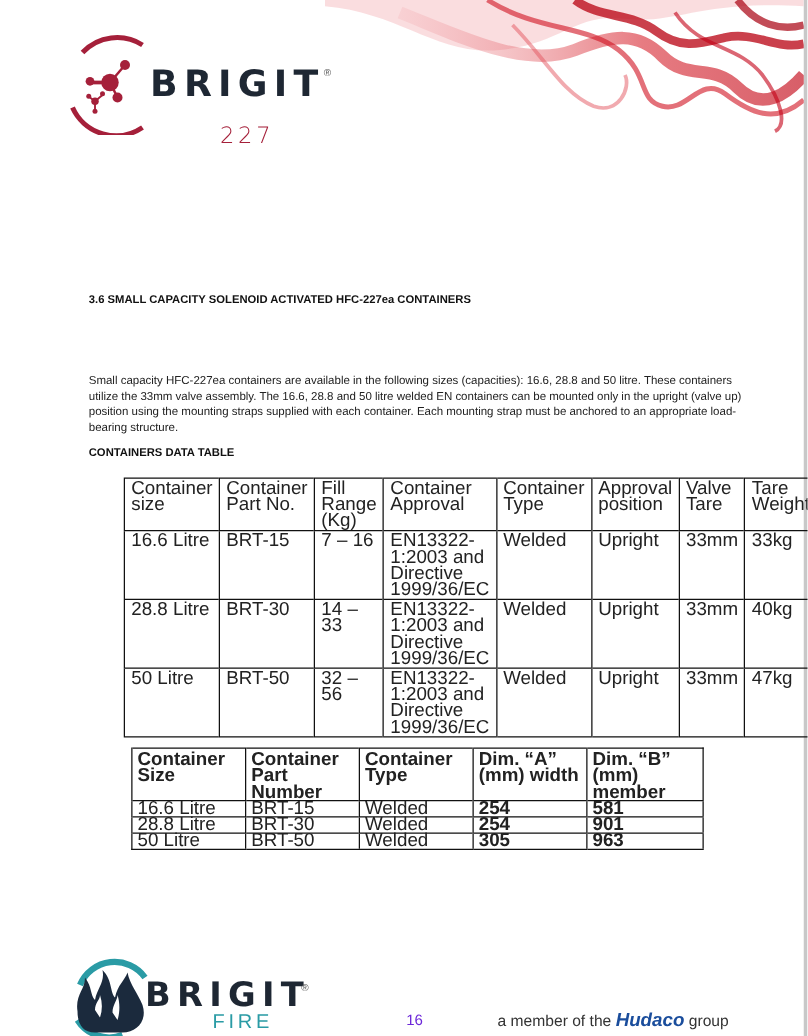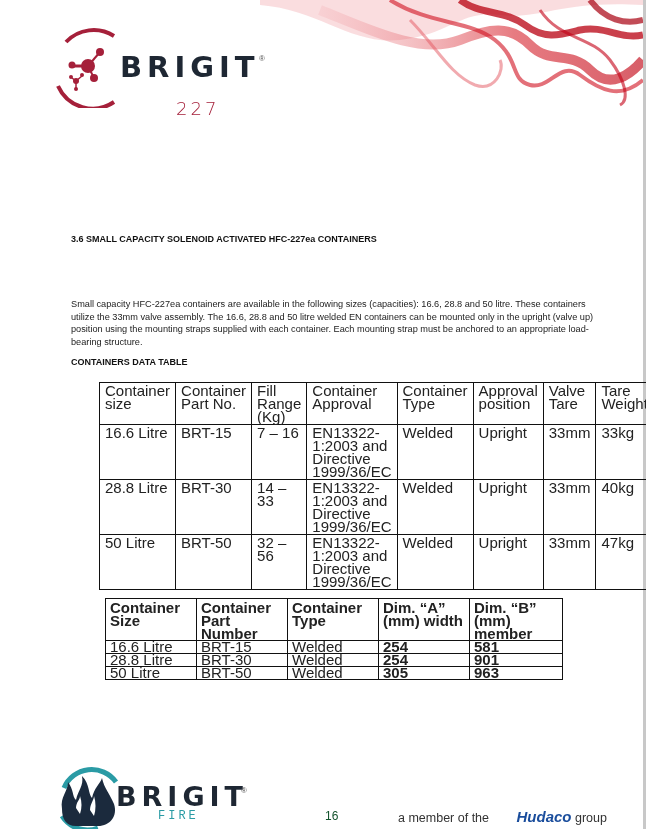--- a/index.html
+++ b/index.html
@@ -43,26 +43,26 @@
   .t2 tr.data:last-child td { border-bottom: 1px solid #111; }
   .t2 td.bold { font-weight: bold; }
   
   .footer-logo { position: absolute; left: 58px; top: 764px; width: 200px; height: 65px; }
   .footer-logo .brand {
     position: absolute; left: 58px; top: 17px; font-size: 27px; font-weight: bold; letter-spacing: 5px;
     color: #1e2733; font-family: "DejaVu Sans", sans-serif;
   }
   .footer-logo .reg { position: absolute; left: 183px; top: 22px; font-size: 8px; color: #555; }
   .footer-logo .sub {
-    position: absolute; left: 100px; top: 45px; font-size: 12px; color: #2a9ba5; letter-spacing: 3px;
-    font-family: Liberation Mono, monospace;
-  }
-  .page-number { position: absolute; left: 325px; top: 809px; font-size: 12px; color: #14532d; }
+    position: absolute; left: 112px; top: 45px; font-size: 16px; color: #2a9ba5; letter-spacing: 3px;
+    font-family: Liberation Sans, sans-serif;
+  }
+  .page-number { position: absolute; left: 325px; top: 809px; font-size: 12px; color: #6d28d9; }
   .member { position: absolute; left: 398px; top: 808px; font-size: 12.5px; color: #333; }
-  .member .hudaco { color: #1a4d9c; font-weight: bold; font-style: italic; font-size: 15px; margin-left: 24px; }
+  .member .hudaco { color: #1a4d9c; font-weight: bold; font-style: italic; font-size: 15px; }
 </style>
 </head>
 <body>
 
 <div class="right-edge"></div>
 
 <svg class="smoke" viewBox="0 0 383 110">
   <defs>
     <linearGradient id="sg" x1="0" x2="1" y1="0" y2="0">
       <stop offset="0" stop-color="#f4b0b5" stop-opacity="0.4"></stop>

